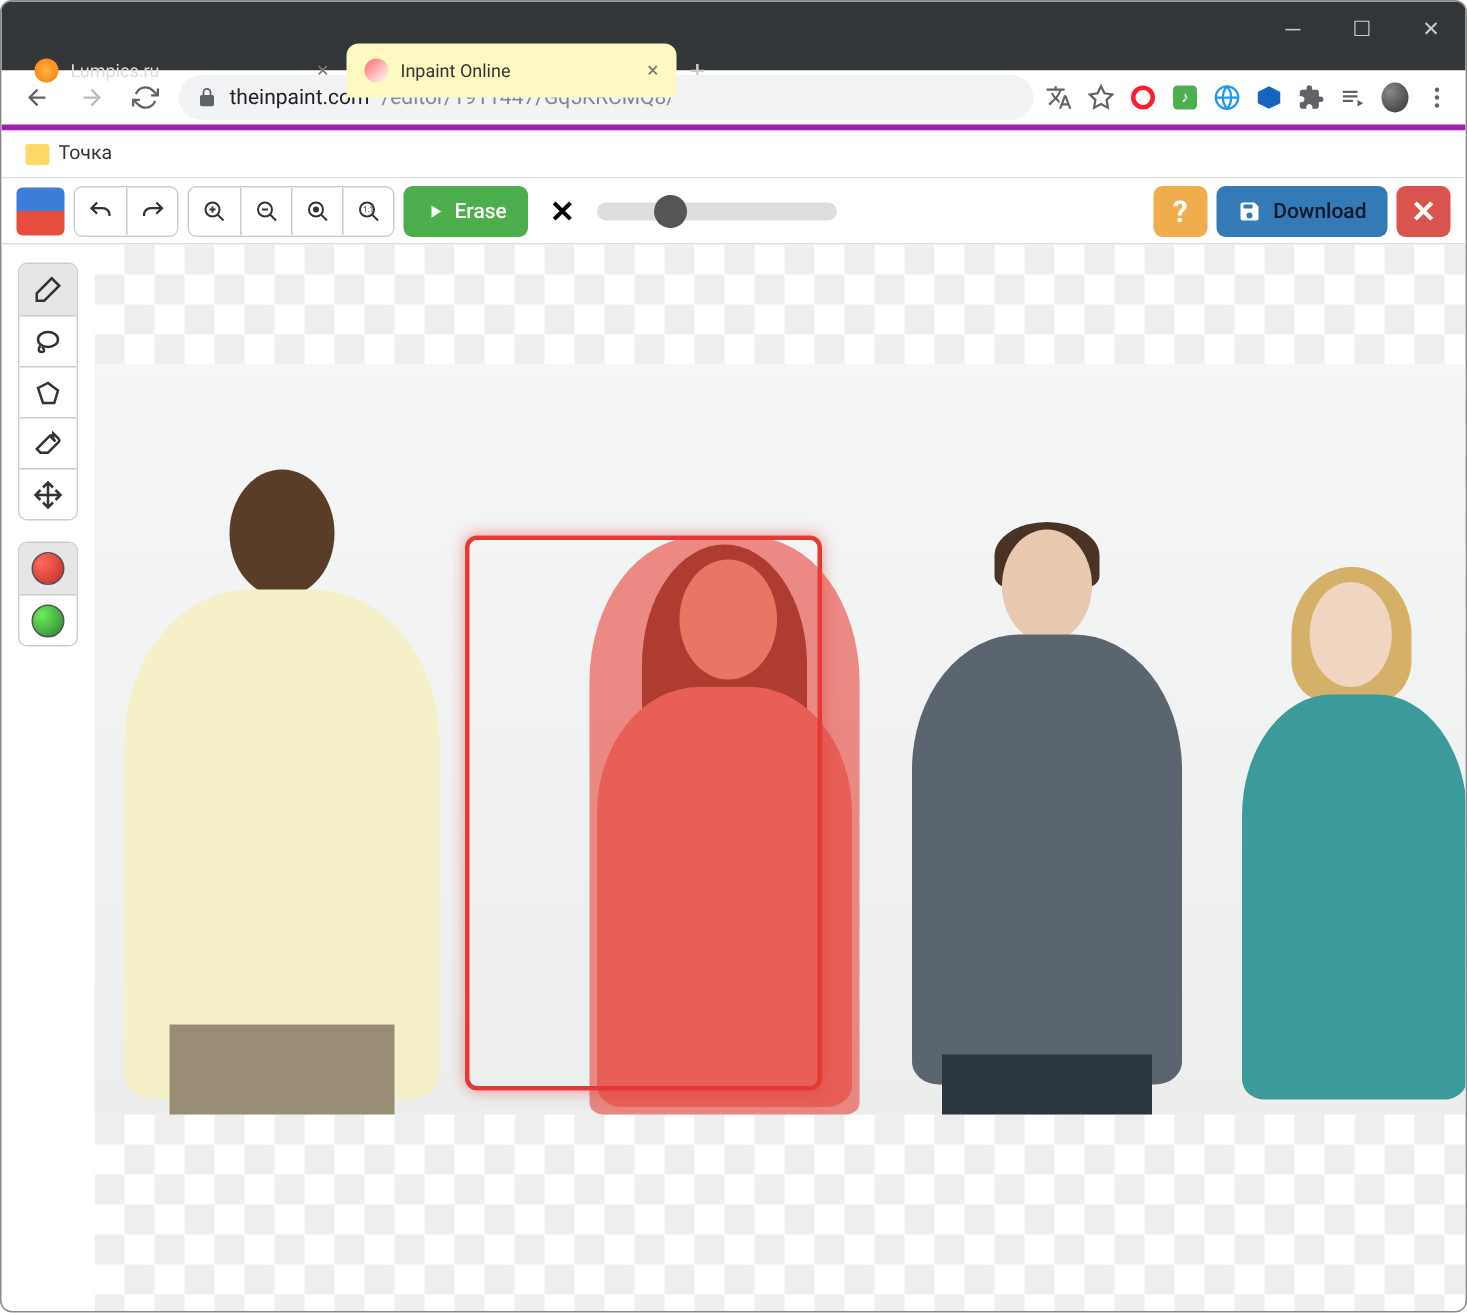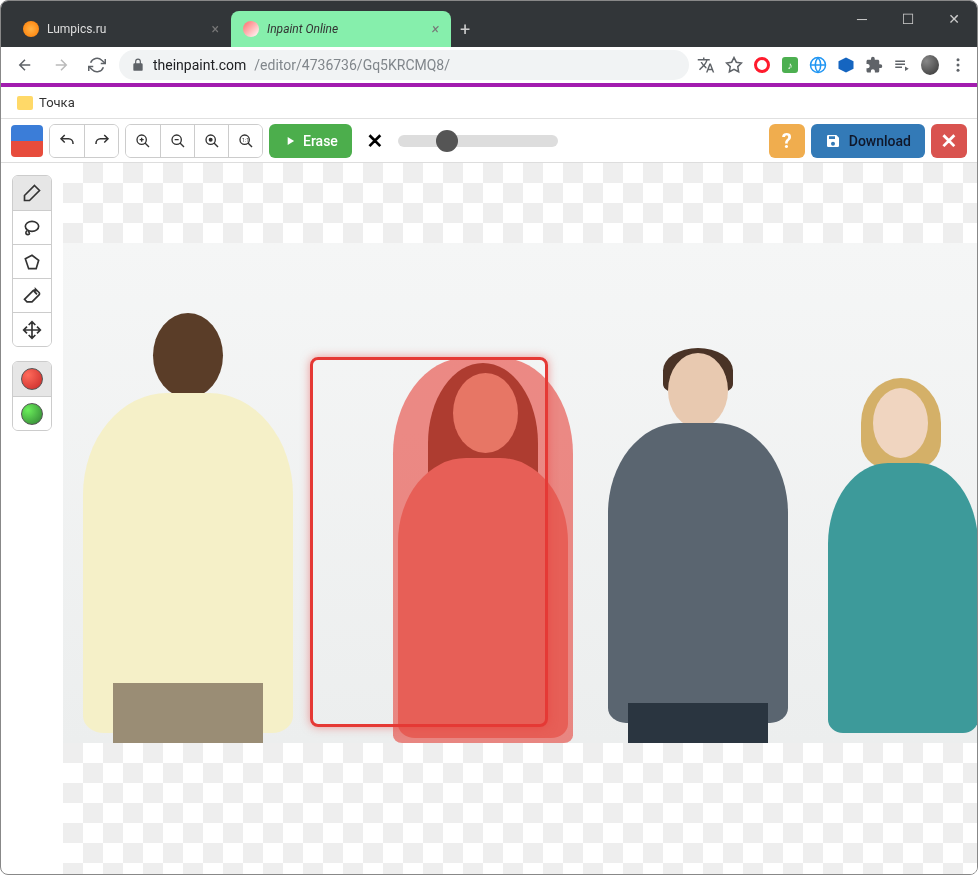--- a/index.html
+++ b/index.html
@@ -1,22 +1,22 @@
 <!DOCTYPE html>
 <html><head>
 <meta charset="utf-8">
 <style>
 * { margin: 0; padding: 0; box-sizing: border-box; font-family: -apple-system, BlinkMacSystemFont, "Segoe UI", Roboto, sans-serif; }
 body { width: 978px; height: 875px; background: #fff; position: relative; border: 1px solid #888; border-radius: 8px; overflow: hidden; }
 
 
 .titlebar { height: 46px; background: #323639; display: flex; align-items: flex-start; }
-.tabs { display: flex; height: 36px; margin-top: 10px; margin-left: 10px; text-align: right; }
+.tabs { display: flex; height: 36px; margin-top: 28px; margin-left: 10px; text-align: right; }
 .tab { display: flex; align-items: center; height: 36px; padding: 0 12px; border-radius: 8px 8px 0 0; font-size: 12px; color: #ddd; gap: 8px; min-width: 220px; position: relative; }
-.tab.active { background: #86efac; color: #333; font-style: italic; }
+.tab.active { background: #fef9c3; color: #333; }
 .tab.inactive { background: transparent; }
 .tab-favicon { width: 16px; height: 16px; border-radius: 50%; flex-shrink: 0; }
 .tab .close { margin-left: auto; font-size: 14px; color: #777; cursor: pointer; }
 .newtab { width: 28px; height: 28px; display: flex; align-items: center; justify-content: center; color: #ccc; font-size: 18px; margin-top: 4px; cursor: pointer; }
 .window-controls { margin-left: auto; display: flex; }
 .wc { width: 46px; height: 36px; display: flex; align-items: center; justify-content: center; color: #ccc; font-size: 14px; cursor: pointer; }
 
 
 .addrbar { height: 40px; background: #fff; display: flex; align-items: center; padding: 0 10px; gap: 8px; border-bottom: 4px solid #a21caf; }
 .nav-btn { width: 28px; height: 28px; display: flex; align-items: center; justify-content: center; color: #5f6368; cursor: pointer; border-radius: 50%; }
@@ -138,21 +138,21 @@
     <svg width="18" height="18" viewBox="0 0 24 24" fill="none" stroke="currentColor" stroke-width="2">
         <path d="M23 4v6h-6M1 20v-6h6"></path>
         <path d="M3.51 9a9 9 0 0114.85-3.36L23 10M1 14l4.64 4.36A9 9 0 0020.49 15"></path>
       </svg>
   </div>
   <div class="url-field">
     <svg width="14" height="14" viewBox="0 0 24 24" fill="#5f6368">
         <path d="M12 1a5 5 0 00-5 5v3H6a2 2 0 00-2 2v9a2 2 0 002 2h12a2 2 0 002-2v-9a2 2 0 00-2-2h-1V6a5 5 0 00-5-5zm-3 5a3 3 0 116 0v3H9V6z"></path>
       </svg>
     <span class="url-text">theinpaint.com</span>
-      <span class="url-dim">/editor/4736736/Gq5KRCMQ8/</span>
+      <span class="url-dim">/editor/1911447/Gq5KRCMQ8/</span>
   </div>
   <div class="ext-icons">
     <div class="ext-icon">
         <svg width="18" height="18" viewBox="0 0 24 24" fill="#5f6368">
           <path d="M12.87 15.07l-2.54-2.51.03-.03A17.52 17.52 0 0014.07 6H17V4h-7V2H8v2H1v2h11.17C11.5 7.92 10.44 9.75 9 11.35 8.07 10.32 7.3 9.19 6.69 8h-2c.73 1.63 1.73 3.17 2.98 4.56l-5.09 5.02L4 19l5-5 3.11 3.11.76-2.04zM18.5 10h-2L12 22h2l1.12-3h4.75L21 22h2l-4.5-12zm-2.62 7l1.62-4.33L19.12 17h-3.24z"></path>
         </svg>
       </div>
     <div class="ext-icon">
         <svg width="18" height="18" viewBox="0 0 24 24" fill="none" stroke="#5f6368" stroke-width="2">
           <path d="M12 2l3.09 6.26L22 9.27l-5 4.87 1.18 6.88L12 17.77l-6.18 3.25L7 14.14 2 9.27l6.91-1.01L12 2z"></path>

